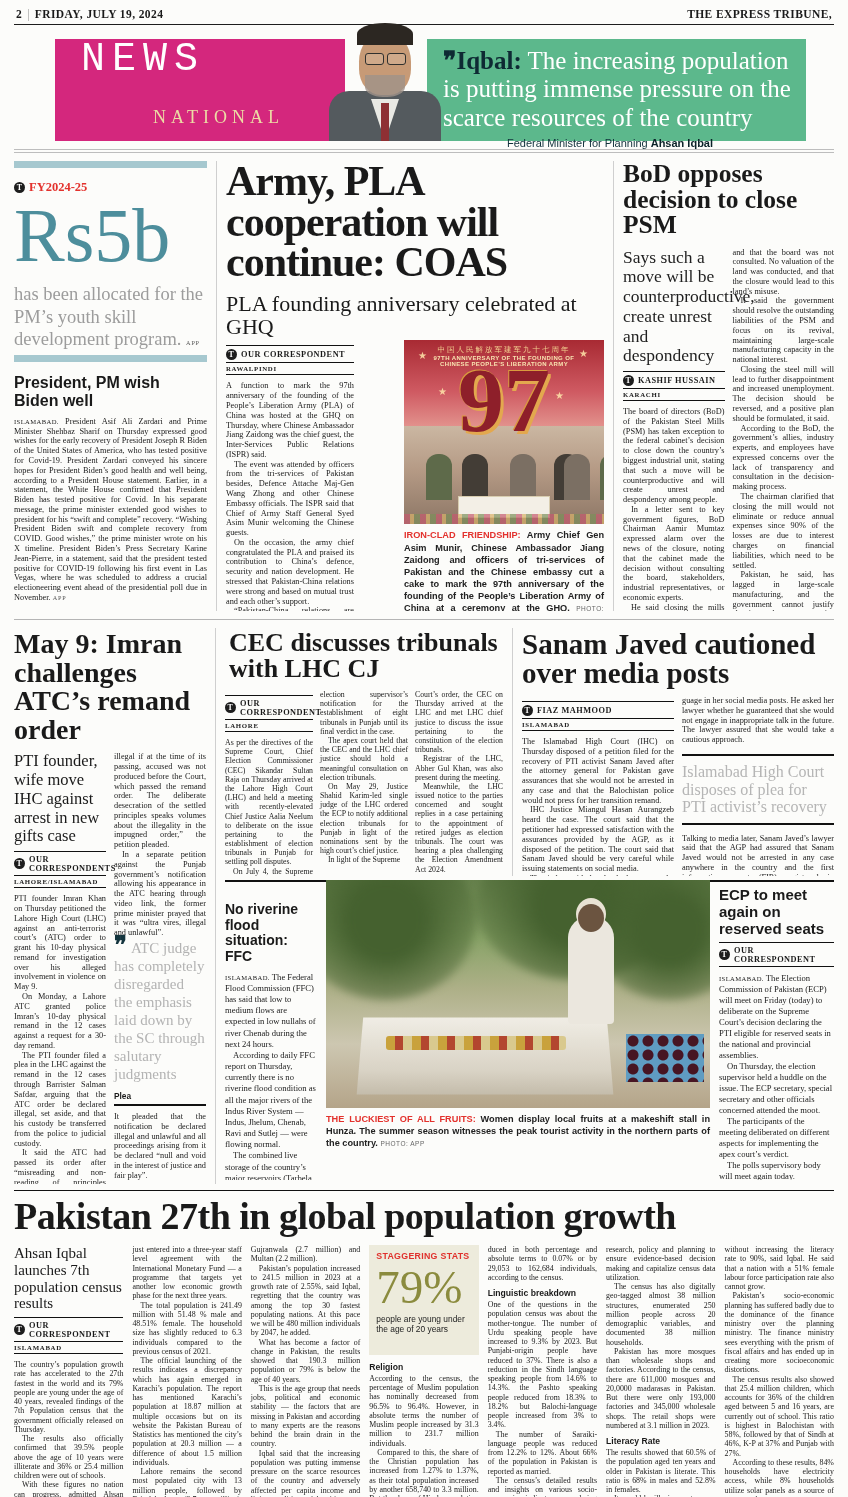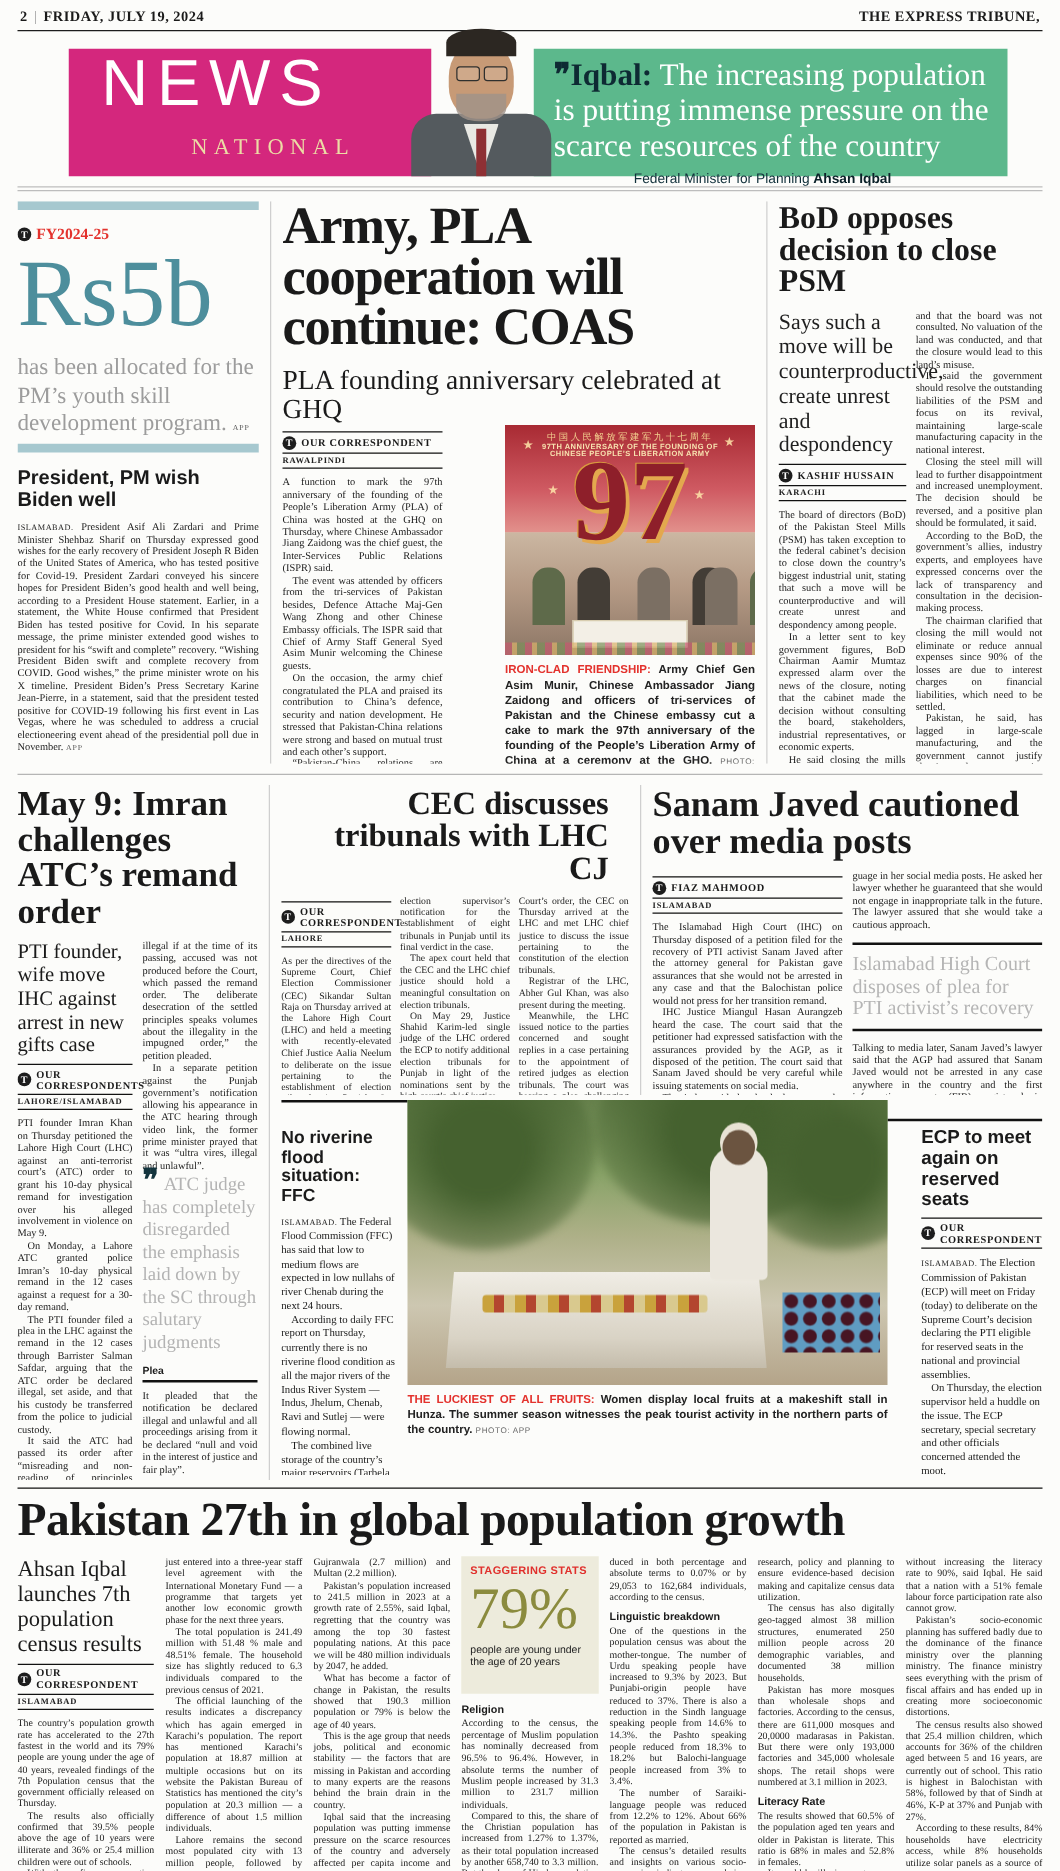--- a/index.html
+++ b/index.html
@@ -7,21 +7,21 @@
         font-family:"Liberation Serif",serif;color:#1a1a1a;}
   
   .topbar{display:flex;justify-content:space-between;align-items:baseline;margin:6px 14px 0;
           padding:2px 2px 4px;border-bottom:1px solid #1d1d1d;}
   .topbar-left{font-weight:bold;font-size:11.5px;letter-spacing:.4px;}
   .topbar-left .sep{color:#999;margin:0 5px;font-weight:normal;}
   .topbar-right{font-weight:bold;font-size:11.5px;letter-spacing:.4px;}
   
   .banner{position:relative;margin:14px 42px 0 55px;height:102px;}
   .banner-pink{position:absolute;left:0;top:0;bottom:0;width:290px;background:#d4277d;}
-  .news-word{position:absolute;left:26px;top:-2px;font-size:52px;color:#fff;letter-spacing:7px;font-family:Liberation Sans, sans-serif;}
+  .news-word{position:absolute;left:26px;top:-2px;font-size:40px;color:#fff;letter-spacing:7px;font-family:Liberation Mono, monospace;}
   .national-word{position:absolute;left:98px;top:68px;font-size:18px;color:#ecdcա0;color:#ecdca5;letter-spacing:5px;}
   .banner-photo{position:absolute;left:266px;top:-24px;bottom:0;width:128px;z-index:2;}
   .bp-body{position:absolute;bottom:0;left:8px;width:112px;height:50px;background:#545a5e;border-radius:20px 20px 0 0;}
   .bp-shirt{position:absolute;bottom:0;left:50px;width:28px;height:42px;background:#e9e9e4;clip-path:polygon(0 0,100% 0,50% 100%);}
   .bp-tie{position:absolute;bottom:0;left:60px;width:8px;height:38px;background:#8e3034;}
   .bp-head{position:absolute;bottom:46px;left:38px;width:52px;height:62px;background:#c79a76;border-radius:46% 46% 42% 42%;}
   .bp-hair{position:absolute;bottom:96px;left:36px;width:56px;height:22px;background:#2c2722;border-radius:50% 50% 0 0;}
   .bp-glasses{position:absolute;bottom:76px;left:44px;width:17px;height:10px;border:1.5px solid #30302e;border-radius:3px;background:rgba(255,255,255,.15);}
   .bp-glasses::after{content:"";position:absolute;left:21px;top:-1.5px;width:17px;height:10px;border:1.5px solid #30302e;border-radius:3px;background:rgba(255,255,255,.15);}
   .bp-beard{position:absolute;bottom:44px;left:44px;width:40px;height:22px;background:#9f9289;border-radius:0 0 45% 45%;opacity:.8;}
@@ -90,21 +90,21 @@
   .s2-right{flex:1;padding-left:9px;min-width:0;}
   .may9-hl{font-size:28px;font-weight:bold;line-height:1.02;margin:2px 0 8px;}
   .may9-stand{font-size:16.5px;line-height:1.14;margin:0 0 2px;}
   .pq{margin:1px 0 2px;}
   .pq-mark{font-size:24px;color:#13343d;font-weight:bold;line-height:.5;}
   .pq-text{font-size:15px;color:#b3b3b3;line-height:1.08;}
   .plea-label{font-family:"Liberation Sans",sans-serif;font-weight:bold;font-size:8.3px;margin:8px 0 3px;}
   .thick-rule{border-top:2.5px solid #111;margin:0 0 6px;}
   .rowA{display:flex;height:248px;overflow:hidden;}
   .cec{width:288px;flex:0 0 auto;padding-right:9px;border-right:1px solid #cfcfcf;box-sizing:border-box;}
-  .cec-hl{font-size:26px;font-weight:bold;line-height:1.0;margin:2px 16px 8px;text-align:right;}
+  .cec-hl{font-size:26px;font-weight:bold;line-height:1.0;margin:2px 4px 8px;}
   .cec .bt{font-size:7.8px;}
   .three-col{display:flex;gap:7px;}
   .three-col .c{flex:1;min-width:0;}
   .sanam{flex:1;padding-left:9px;min-width:0;}
   .sanam-hl{font-size:29px;font-weight:bold;line-height:1.0;margin:2px 0 8px;}
   .sanam-pq{border-top:2px solid #111;border-bottom:2px solid #111;color:#b5b5b5;
             font-size:16px;line-height:1.1;padding:7px 0;margin:9px 0;}
   .rowB{display:flex;height:300px;overflow:hidden;margin-top:4px;}
   .ffc{width:101px;flex:0 0 auto;border-top:2.5px solid #111;padding:20px 9px 0 0;box-sizing:border-box;}
   .ffc-hl{font-family:"Liberation Sans",sans-serif;font-weight:bold;font-size:14px;line-height:1.12;margin:0 0 7px;}
@@ -115,31 +115,31 @@
   .fp-tree{position:absolute;border-radius:50%;filter:blur(4px);background:radial-gradient(circle,#45612f 30%,rgba(90,115,60,0));}
   .fp-table{position:absolute;bottom:14px;left:34px;width:250px;height:78px;
             background:linear-gradient(180deg,#f0ede5,#d9d3c5 70%,#c4bcab);transform:perspective(260px) rotateX(10deg);}
   .fp-person{position:absolute;right:96px;bottom:84px;width:46px;height:108px;background:#ebe7de;border-radius:22px 22px 4px 4px;}
   .fp-phead{position:absolute;right:106px;bottom:176px;width:26px;height:28px;background:#6b5440;border-radius:50%;box-shadow:0 -4px 0 2px #e8e2d4;}
   .fp-crate{position:absolute;right:6px;bottom:26px;width:78px;height:48px;background:#5f9cc2;
             background-image:radial-gradient(circle at 7px 7px,#471523 5px,transparent 6px);background-size:15px 14px;}
   .fp-fruitrow{position:absolute;bottom:58px;left:60px;width:180px;height:14px;
                background:repeating-linear-gradient(90deg,#c9a23c 0 9px,#b3462f 9px 17px,#d9c98e 17px 26px);
                border-radius:3px;filter:blur(.4px);}
-  .ecp{flex:1;padding-left:27px;border-top:2.5px solid #111;min-width:0;margin-top:15px;}
+  .ecp{flex:1;padding-left:9px;border-top:2.5px solid #111;min-width:0;}
   .ecp-hl{font-family:"Liberation Sans",sans-serif;font-weight:bold;font-size:15px;line-height:1.12;margin:5px 0 2px;}
   .ecp .bt{font-size:8.6px;line-height:1.28;text-align:left;}
   
   .hr-black{margin:6px 14px 6px;border-top:1.5px solid #111;}
   .sec3{margin:0 14px;height:320px;overflow:hidden;}
   .pop-hl{font-size:38px;font-weight:bold;letter-spacing:-.5px;line-height:1;margin:0 0 10px;}
   .pop-grid{display:flex;gap:9px;}
   .pop-grid .pc{flex:1;min-width:0;}
   .pop-grid .bt{font-size:7.9px;line-height:1.17;}
-  .pop-stand{font-size:18px;line-height:1.12;margin:0 0 2px;}
+  .pop-stand{font-size:15px;line-height:1.12;margin:0 0 2px;}
   .stats-box{background:#edebdc;padding:6px 7px 20px;margin-bottom:7px;}
   .stats-label{color:#e0302c;font-family:"Liberation Sans",sans-serif;font-weight:bold;font-size:8.8px;letter-spacing:.3px;}
   .stats-value{font-size:47px;color:#8b8b3e;line-height:1;margin:3px 0 4px;}
   .stats-cap{font-family:"Liberation Sans",sans-serif;font-size:8.4px;line-height:1.18;color:#222;}
 </style>
 </head>
 <body>
 
 <div class="page">
 

